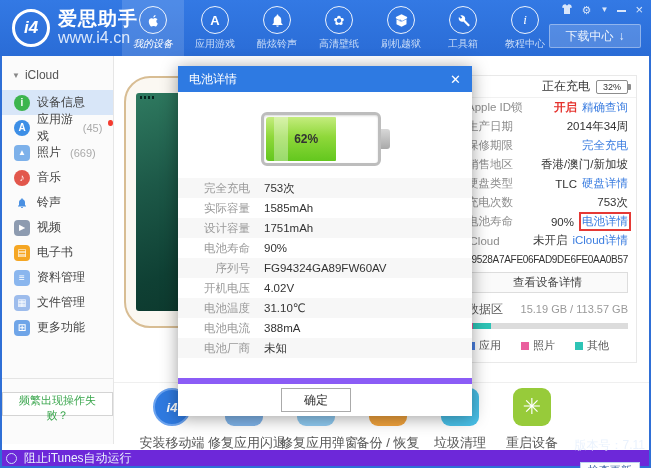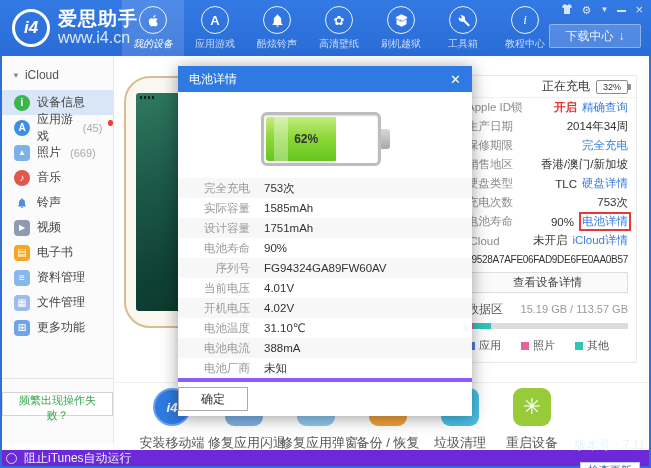--- a/index.html
+++ b/index.html
@@ -135,22 +135,22 @@
   .bat-fill::before { content:""; position:absolute; left:8px; top:0; bottom:0; width:14px;
                       background:rgba(255,255,255,0.35); }
   .bat-pct { position:absolute; left:calc(62% - 40px); top:50%; transform:translateY(-50%);
              font-size:12px; font-weight:bold; color:#333; }
   .bat-tip { width:9px; height:20px; background:linear-gradient(180deg,#d8d8d8,#a9a9a9); border-radius:0 3px 3px 0; }
   .modal-rows { margin-top:4px; }
   .m-row { height:20px; display:flex; align-items:center; font-size:11.5px; }
   .m-row:nth-child(odd) { background:#f7f7f7; }
   .m-row .ml { width:72px; text-align:right; color:#999; }
   .m-row .mv { margin-left:14px; color:#333; }
-  .modal-footer { position:absolute; left:0; right:0; bottom:0; height:38px; border-top:4px solid #8b5cf6;
-                  display:flex; align-items:center; justify-content:flex-start; padding-right:18px; }
+  .modal-footer { position:absolute; left:0; right:0; bottom:0; height:38px; border-top:6px solid #8b5cf6;
+                  display:flex; align-items:center; justify-content:center; padding-right:18px; }
   .ok-btn { width:70px; height:24px; background:#fff; border:1px solid #aaa; font-size:12px;
             color:#333; cursor:pointer; }
 </style>
 </head>
 <body>
 
 <div class="window">
 
   <div class="navbar">
     <div class="logo">
@@ -432,24 +432,20 @@
         </div>
       <div class="m-row">
           <span class="ml">电池寿命</span>
           <span class="mv">90%</span>
         </div>
       <div class="m-row">
           <span class="ml">序列号</span>
           <span class="mv">FG94324GA89FW60AV</span>
         </div>
       <div class="m-row">
-          <span class="ml">当前电压</span>
-          <span class="mv">4.01V</span>
-        </div>
-      <div class="m-row">
           <span class="ml">开机电压</span>
           <span class="mv">4.02V</span>
         </div>
       <div class="m-row">
           <span class="ml">电池温度</span>
           <span class="mv">31.10℃</span>
         </div>
       <div class="m-row">
           <span class="ml">电池电流</span>
           <span class="mv">388mA</span>

